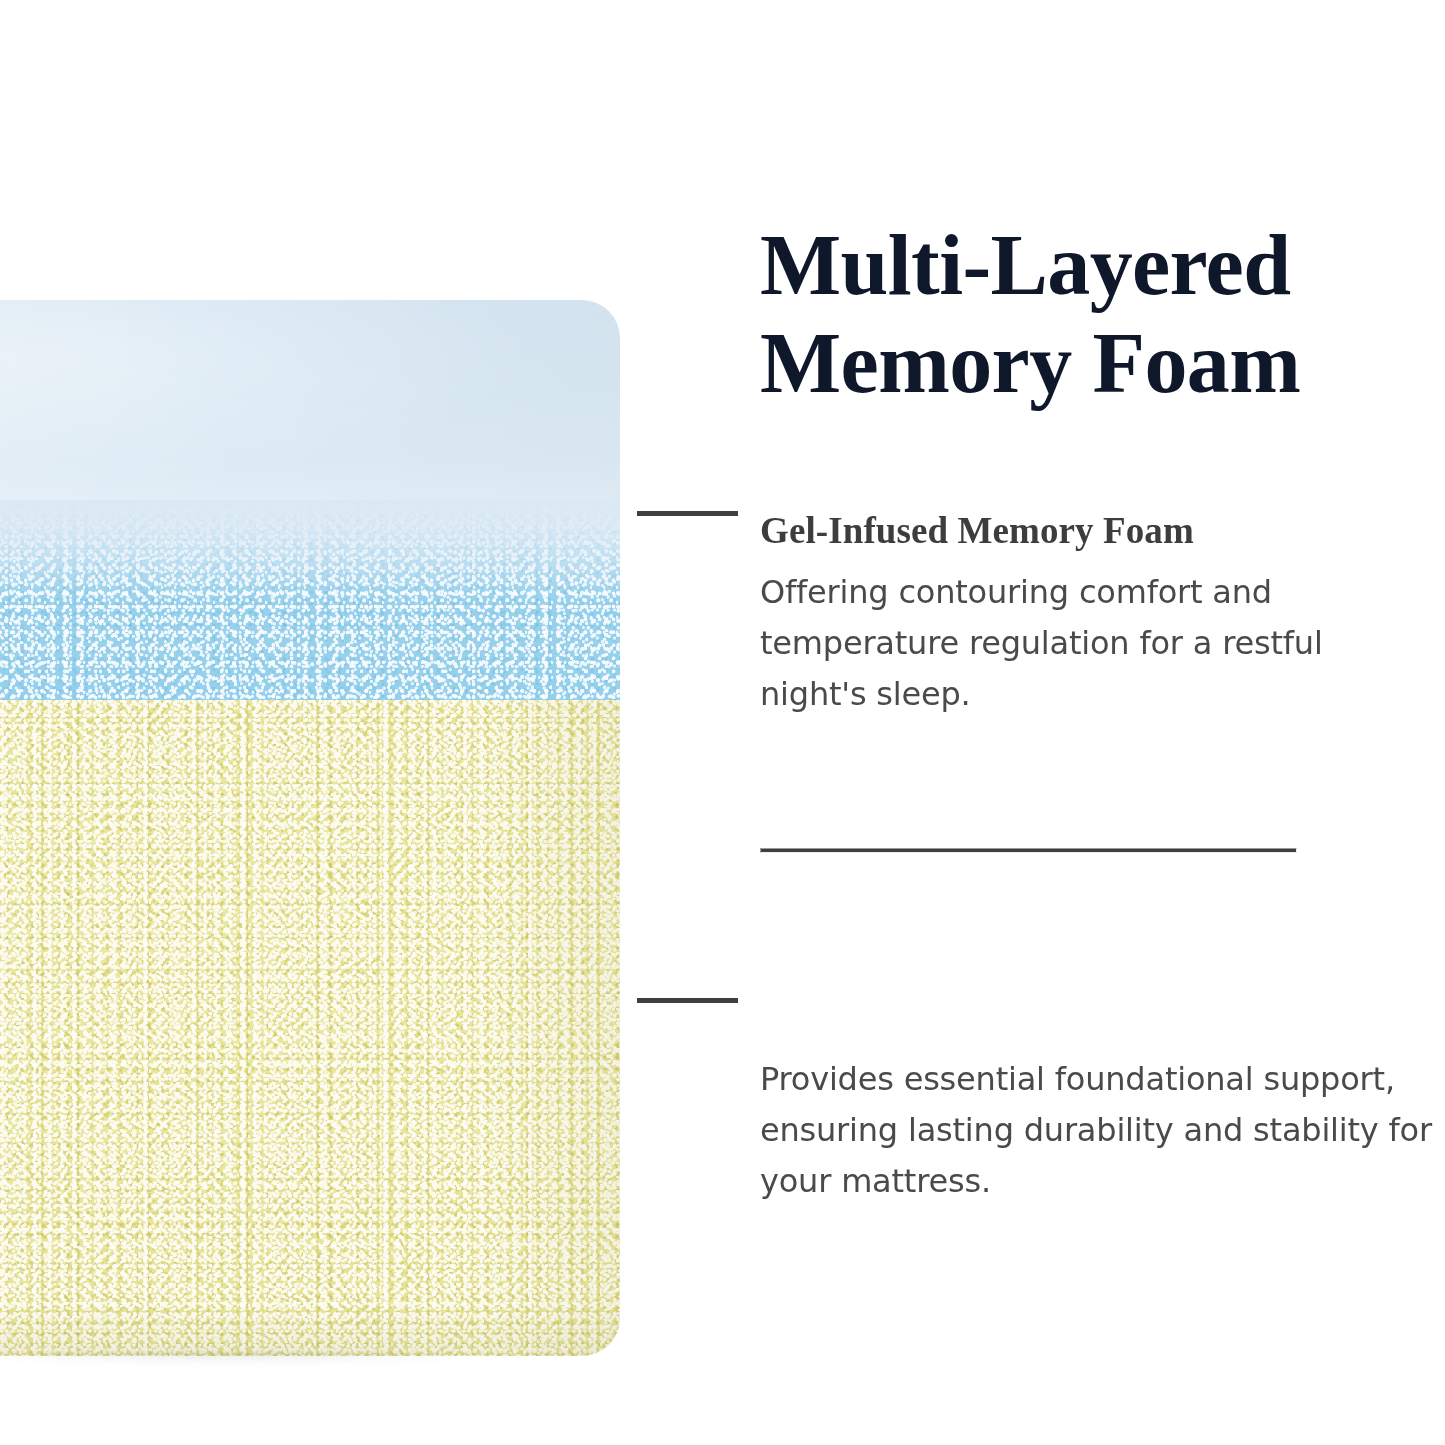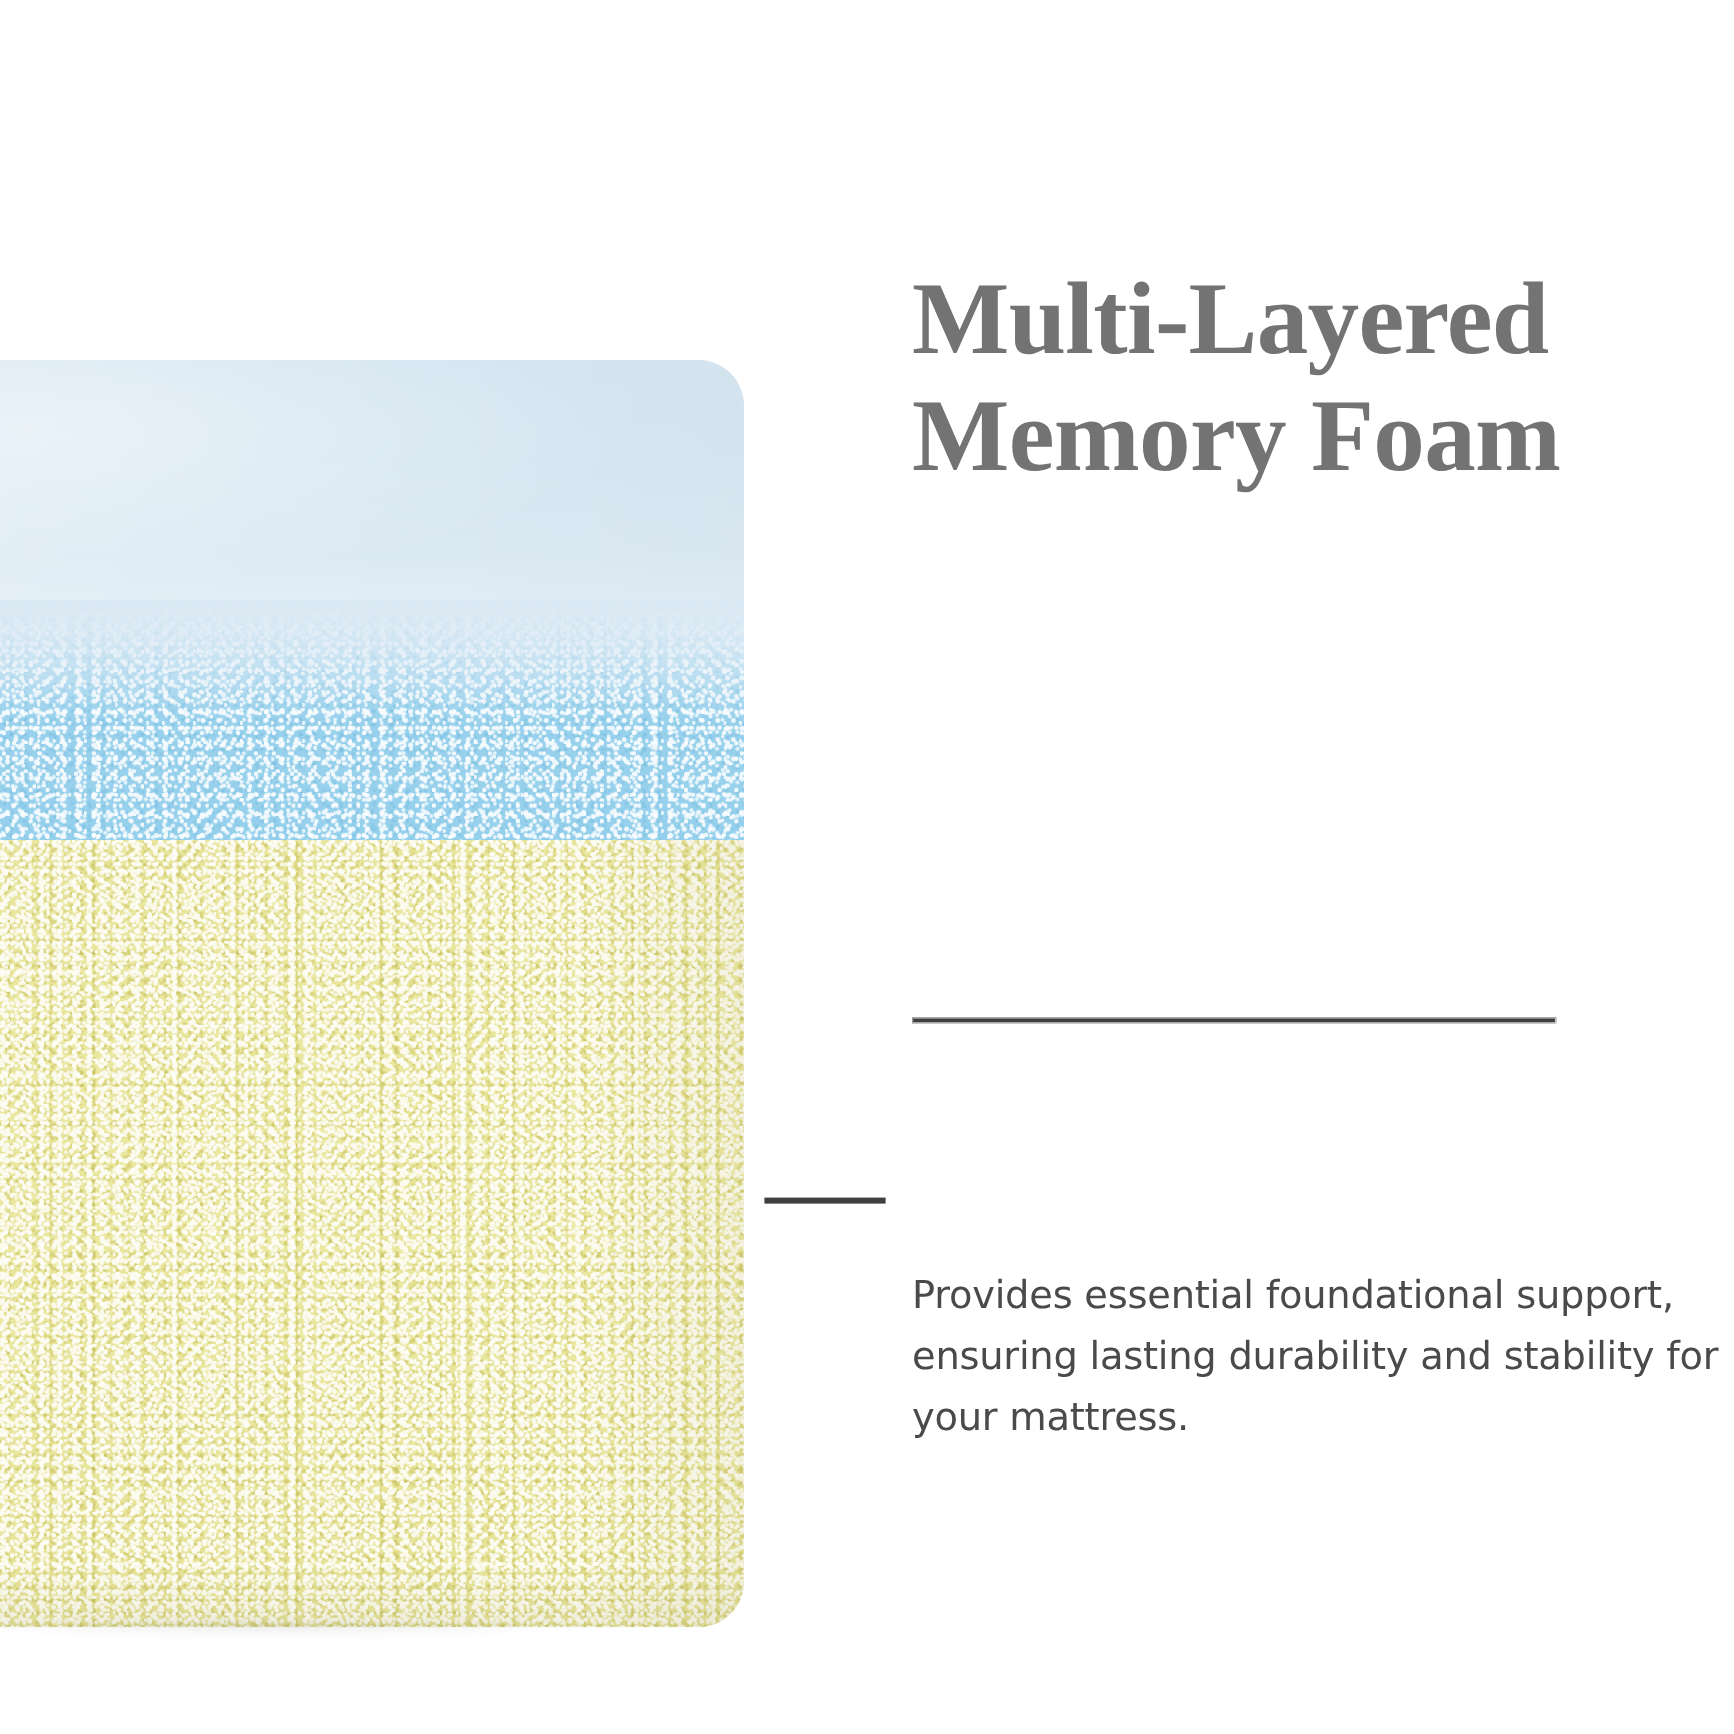--- a/index.html
+++ b/index.html
@@ -182,21 +182,21 @@
   .headline {
     position: absolute;
     left: 123px;
     top: 158px;
     width: 640px;
     font-family: "Liberation Serif", "DejaVu Serif", serif;
     font-weight: 700;
     font-size: 86px;
     line-height: 98px;
     letter-spacing: -0.6px;
-    color: #737373;
+    color: #0f172a;
     white-space: pre-line;
   }
 
   .feature { position: absolute; left: 0; width: 808px; }
   .feature-gel  { top: 477px; }
   .feature-base { top: 964px; }
 
   .feature-head {
     position: relative;
     height: 52px;
@@ -264,20 +264,27 @@
 
   </div>
   <div class="block-shadow"></div>
 </div>
 
 <div id="info-panel">
 
   <h1 class="headline">Multi-Layered
 Memory Foam</h1>
 
+  <section class="feature feature-gel">
+    <div class="feature-head">
+      <span class="lead-dash"></span>
+      <h2 class="feature-title">Gel-Infused Memory Foam</h2>
+    </div>
+    <p class="feature-body">Offering contouring comfort and temperature regulation for a restful night's sleep.</p>
+  </section>
 
   <hr class="section-divider">
 
   <section class="feature feature-base">
     <div class="feature-head">
       <span class="lead-dash"></span>
     </div>
     <p class="feature-body">Provides essential foundational support, ensuring lasting durability and stability for your mattress.</p>
   </section>
 

